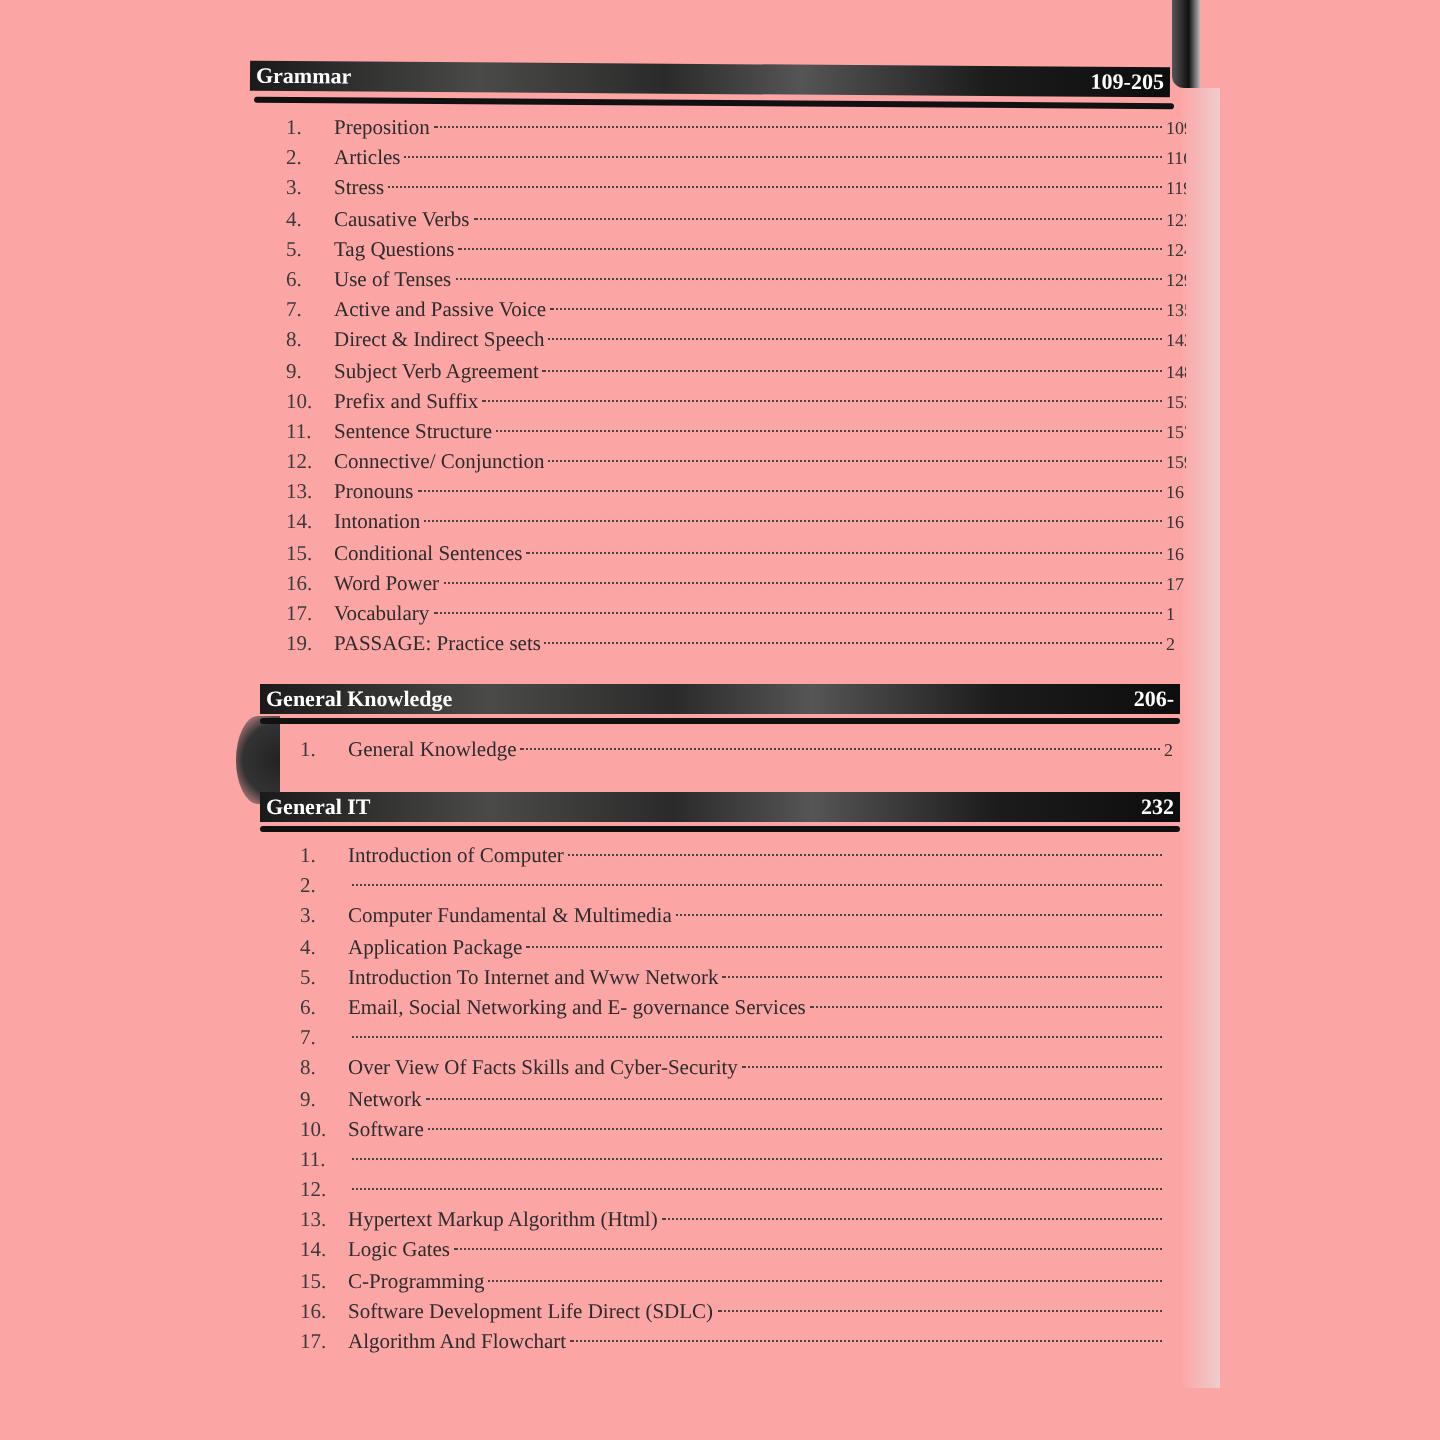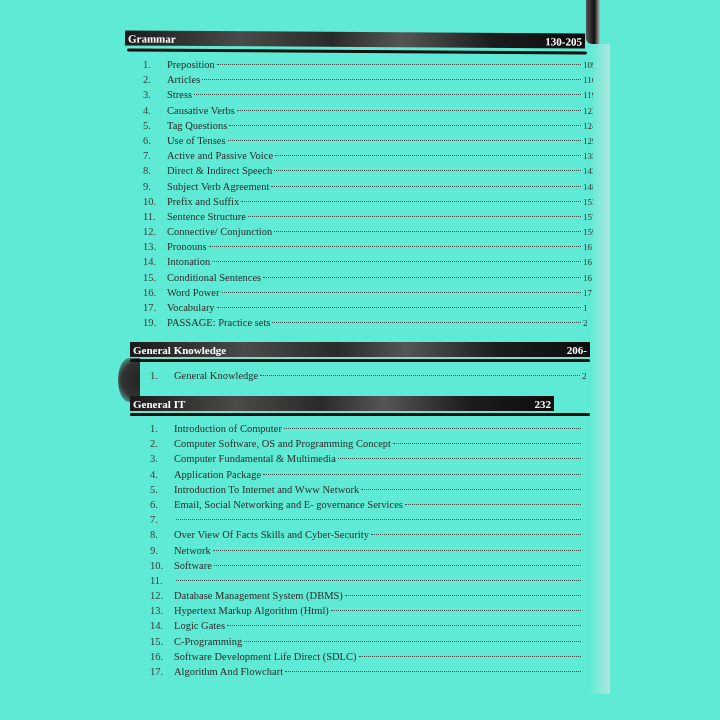--- a/index.html
+++ b/index.html
@@ -4,21 +4,21 @@
   <style>
     html, body { margin: 0; padding: 0; }
     body {
       width: 720px; height: 720px; overflow: hidden; position: relative;
       background: #ffffff;
       font-family: "Liberation Serif", "DejaVu Serif", serif;
       color: #2a2a2a;
     }
     .page {
       position: absolute; left: 0; top: 0; width: 720px; height: 720px;
-      background: #5eead4;
+      background: #fca5a5;
     }
     .edge-shadow {
       position: absolute; left: 586px; top: 0; width: 14px; height: 44px;
       background: linear-gradient(90deg, #555 0%, #111 60%, #bbb 100%);
       border-bottom-left-radius: 6px;
     }
     .edge-fade {
       position: absolute; left: 590px; top: 44px; width: 20px; height: 650px;
       background: linear-gradient(90deg, rgba(220,220,220,0.0), rgba(230,230,230,0.6));
     }
@@ -52,21 +52,21 @@
 </head>
 <body>
 
 <div class="page">
   <div class="edge-shadow"></div>
   <div class="edge-fade"></div>
   <div class="blob"></div>
 
   <div class="section-bar" style="left:125px; top:32px; width:460px; transform: rotate(0.4deg);">
     <span>Grammar</span>
-    <span>130-205</span>
+    <span>109-205</span>
   </div>
   <div class="section-rule" style="left:127px; top:50px; width:460px; transform: rotate(0.4deg);"></div>
 
   <ol class="toc-list" style="left:143px; top:57px; width:450px;" id="list-0">
       <li class="toc-row">
         <span class="toc-num">1.</span>
         <span class="toc-title">Preposition</span>
         <span class="toc-dots"></span>
         <span class="toc-page">109</span>
       </li>
@@ -182,36 +182,35 @@
 
   <ol class="toc-list" style="left:150px; top:368px; width:442px;" id="list-1">
       <li class="toc-row">
         <span class="toc-num">1.</span>
         <span class="toc-title">General Knowledge</span>
         <span class="toc-dots"></span>
         <span class="toc-page">2</span>
       </li>
     </ol>
 
-  <div class="section-bar" style="left:130px; top:396px; width:424px;">
+  <div class="section-bar" style="left:130px; top:396px; width:460px;">
     <span>General IT</span>
     <span>232</span>
   </div>
   <div class="section-rule" style="left:130px; top:413px; width:460px;"></div>
 
   <ol class="toc-list" style="left:150px; top:421px; width:443px;" id="list-2">
       <li class="toc-row">
         <span class="toc-num">1.</span>
         <span class="toc-title">Introduction of Computer</span>
         <span class="toc-dots"></span>
         <span class="toc-page"></span>
       </li>
       <li class="toc-row">
         <span class="toc-num">2.</span>
-        <span class="toc-title">Computer Software, OS and Programming Concept</span>
         <span class="toc-dots"></span>
         <span class="toc-page"></span>
       </li>
       <li class="toc-row">
         <span class="toc-num">3.</span>
         <span class="toc-title">Computer Fundamental &amp; Multimedia</span>
         <span class="toc-dots"></span>
         <span class="toc-page"></span>
       </li>
       <li class="toc-row">
@@ -255,21 +254,20 @@
         <span class="toc-dots"></span>
         <span class="toc-page"></span>
       </li>
       <li class="toc-row">
         <span class="toc-num">11.</span>
         <span class="toc-dots"></span>
         <span class="toc-page"></span>
       </li>
       <li class="toc-row">
         <span class="toc-num">12.</span>
-        <span class="toc-title">Database Management System (DBMS)</span>
         <span class="toc-dots"></span>
         <span class="toc-page"></span>
       </li>
       <li class="toc-row">
         <span class="toc-num">13.</span>
         <span class="toc-title">Hypertext Markup Algorithm (Html)</span>
         <span class="toc-dots"></span>
         <span class="toc-page"></span>
       </li>
       <li class="toc-row">

